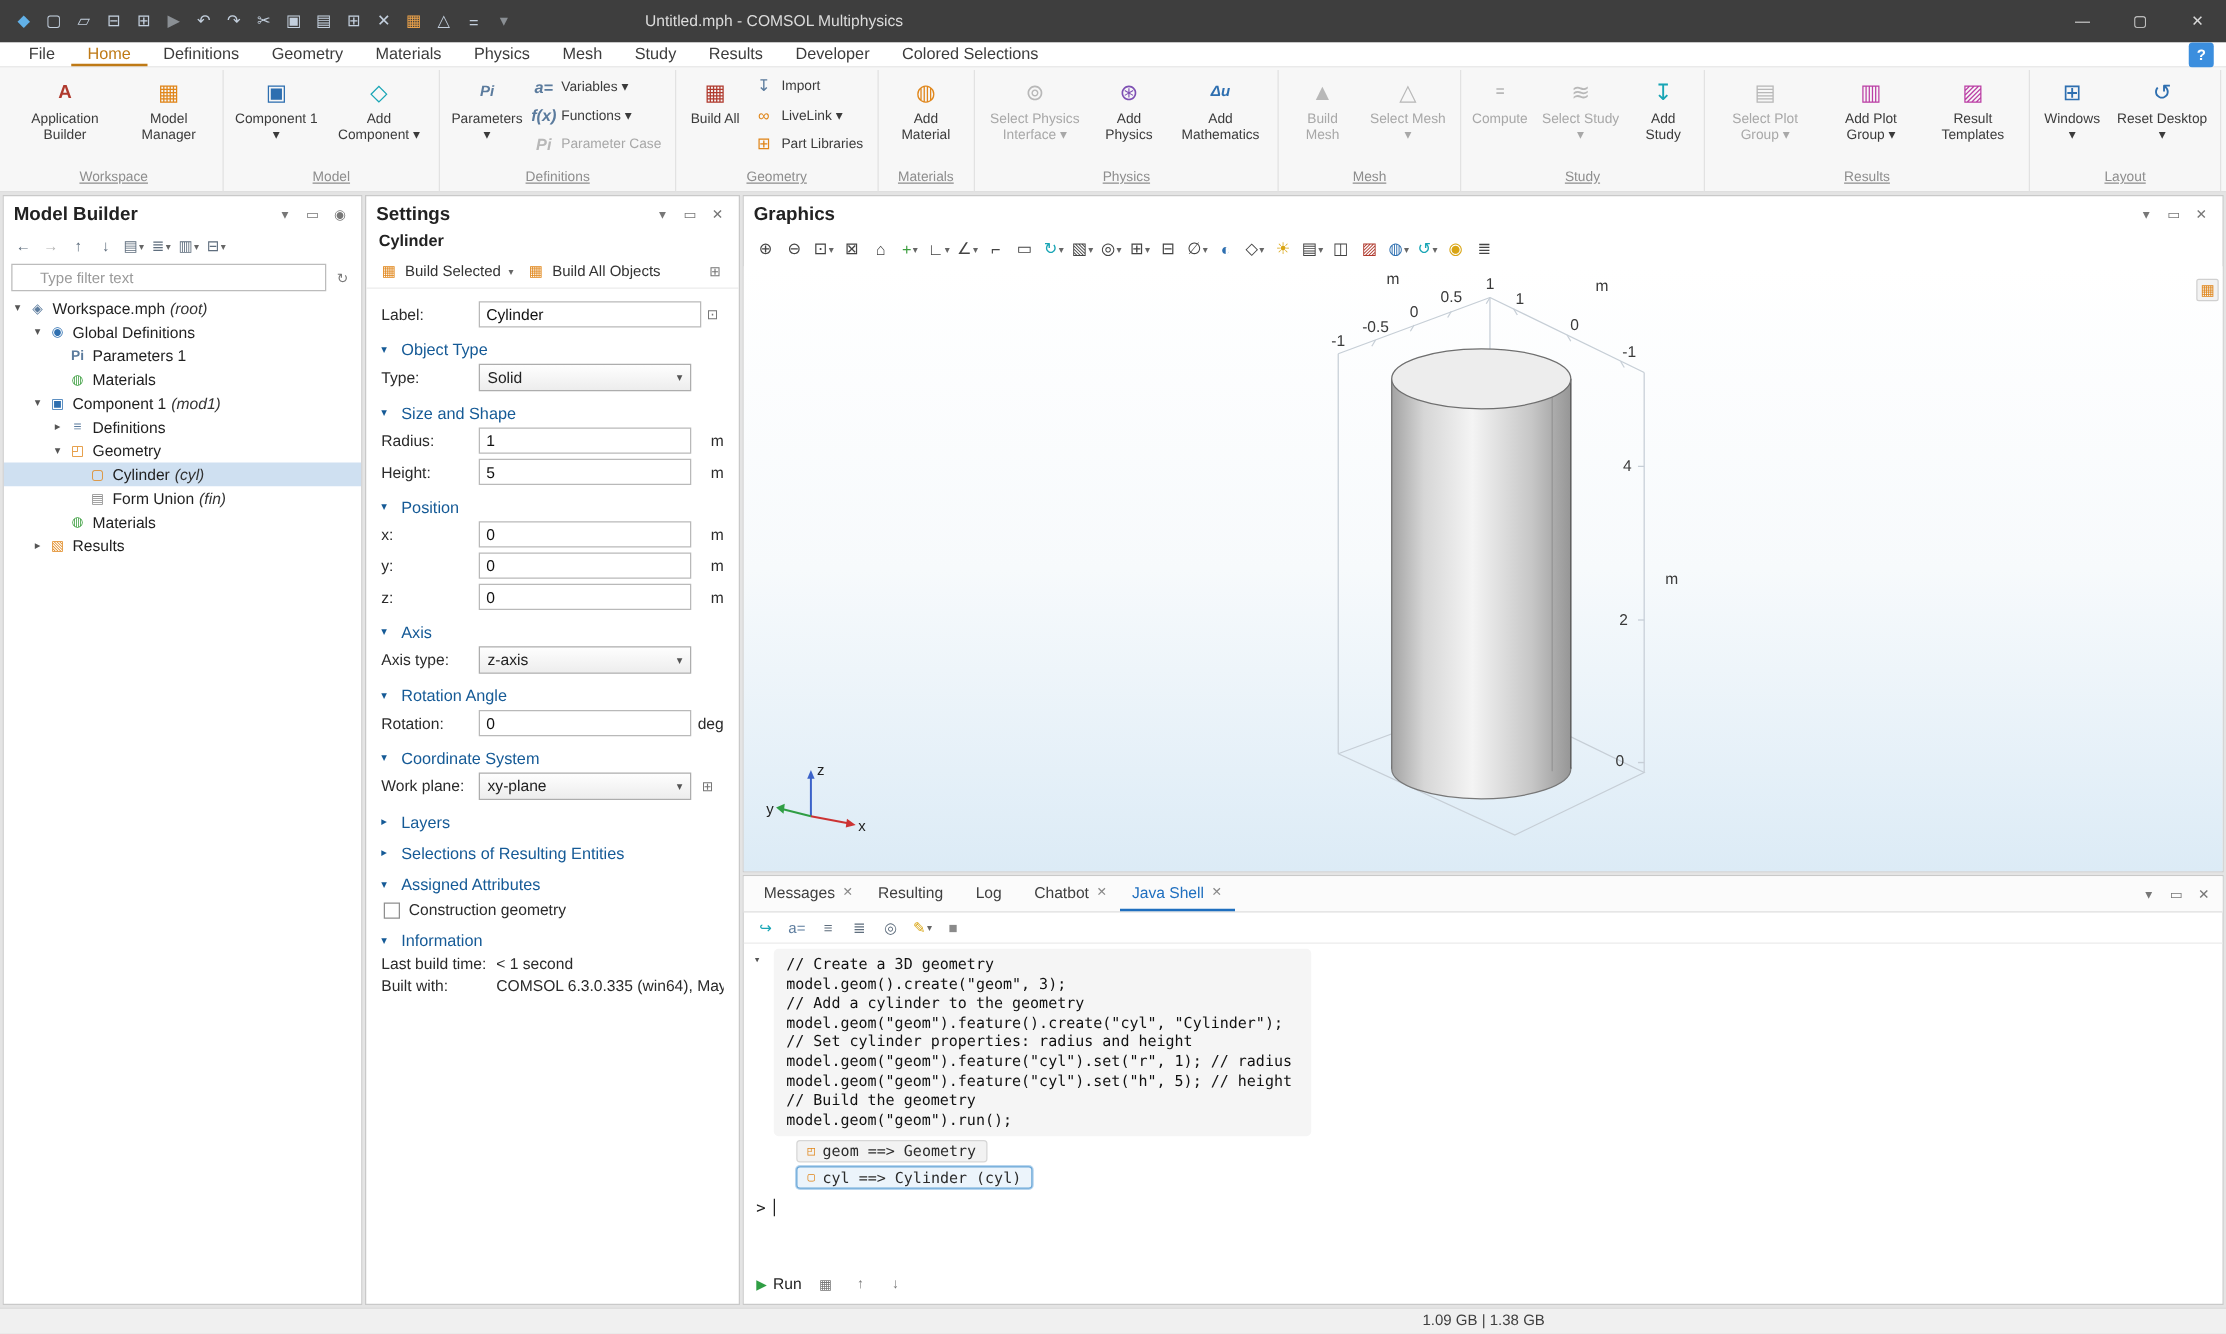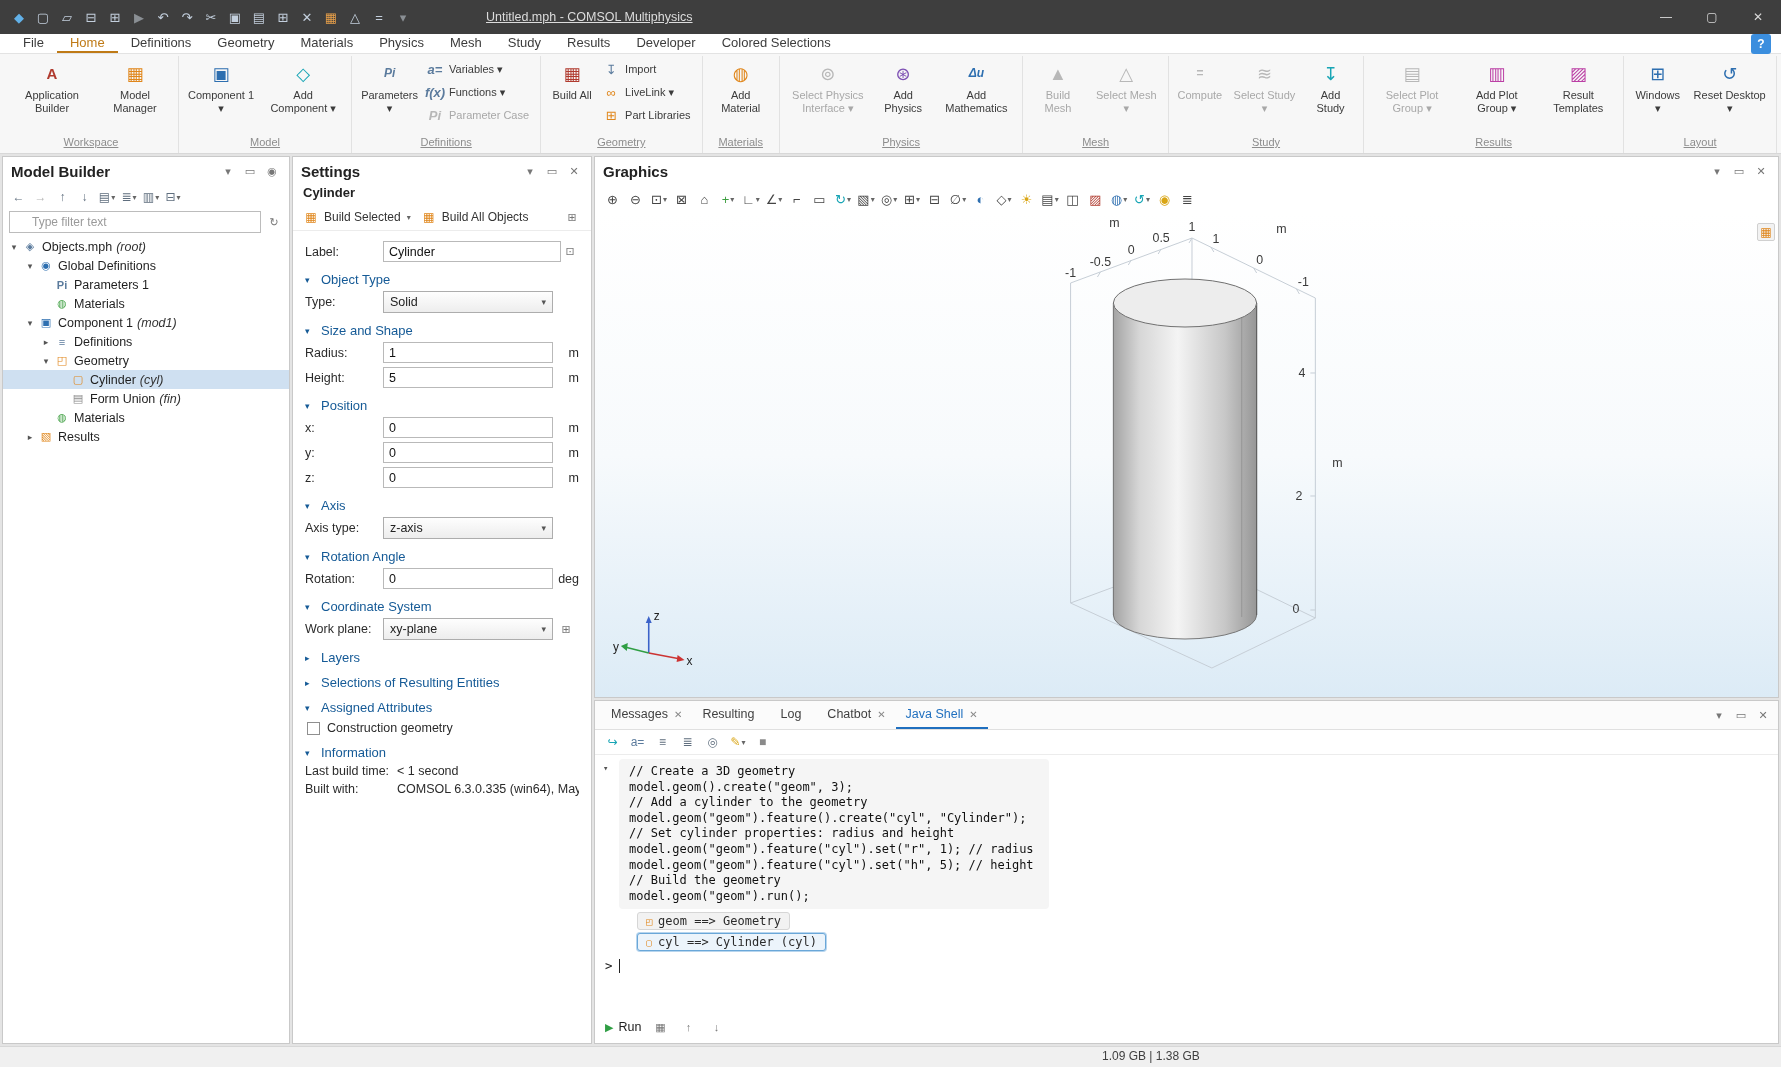--- a/index.html
+++ b/index.html
@@ -5,21 +5,21 @@
 *{box-sizing:border-box;margin:0;padding:0;}
 html,body{width:1781px;height:1067px;overflow:hidden;}
 body{font-family:"Liberation Sans","DejaVu Sans",sans-serif;font-size:13px;color:#2b2b2b;background:#e4e4e4;}
 .app{display:flex;flex-direction:column;width:100%;height:100%;}
 
 
 .titlebar{height:34px;background:#3e3e3e;display:flex;align-items:center;padding-left:8px;flex:0 0 auto;}
 .qat{display:flex;align-items:center;gap:2px;}
 .ticon{width:22px;height:22px;display:flex;align-items:center;justify-content:center;font-size:13px;color:#c3cfdd;}
 .tc-blue{color:#62b1e8;}.tc-orange{color:#e8a04a;}.tc-dim{color:#8a8f94;}
-.win-title{margin-left:72px;font-size:12.5px;color:#dcdcdc;white-space:nowrap;text-decoration:underline;}
+.win-title{margin-left:102px;font-size:12.5px;color:#dcdcdc;white-space:nowrap;}
 .wincontrols{margin-left:auto;display:flex;height:100%;}
 .wbtn{width:46px;height:100%;display:flex;align-items:center;justify-content:center;font-size:12px;color:#d9d9d9;}
 
 
 .menubar{height:20px;background:#fff;border-bottom:1px solid #e3e3e3;display:flex;align-items:center;padding:0 10px;flex:0 0 auto;}
 .mtab{padding:0 13px;height:100%;display:flex;align-items:center;font-size:13px;color:#3c3c3c;border-bottom:2px solid transparent;white-space:nowrap;}
 .mtab.active{color:#bf7a16;border-bottom-color:#bf7a16;}
 .help-btn{margin-left:auto;width:20px;height:20px;background:#3b8ede;color:#fff;font-weight:bold;display:flex;align-items:center;justify-content:center;border-radius:3px;font-size:12px;}
 
 
@@ -112,21 +112,21 @@
 .resline.active-result{background:#ecf4fb;border-color:#6aa7d8;box-shadow:0 0 0 1px #b7d5ee;}
 .rico{margin-right:6px;font-size:10px;font-weight:bold;}
 .prompt{display:flex;align-items:center;font-size:12.5px;margin:7px 0 0 2px;color:#222;}
 .cursor{display:inline-block;width:1px;height:14px;background:#222;margin-left:6px;}
 .runrow{margin-top:auto;display:flex;align-items:center;gap:10px;padding:3px 2px;font-size:12.5px;font-family:"Liberation Sans",sans-serif;flex:0 0 auto;}
 .runbtn{display:flex;align-items:center;gap:5px;color:#222;}
 .runplay{color:#2f9e44;font-size:11px;}
 
 
 .statusbar{height:21px;background:#f0f0f0;border-top:1px solid #d7d7d7;position:relative;flex:0 0 auto;font-size:12px;color:#3f3f3f;}
-.memtext{position:absolute;left:1102px;top:2px;}
+.memtext{position:absolute;left:1138px;top:2px;}
 input{outline:none;}
 </style>
 </head>
 <body>
 
 <div class="app">
 
   <div class="titlebar">
     <div class="qat">
 
@@ -442,21 +442,21 @@
         </div>
       <div class="filterrow">
         <input class="filterinput" placeholder="Type filter text" style="">
         <span class="phicon c-teal">↻</span>
       </div>
       <div class="tree">
 
           <div class="trow lvl0">
             <span class="texp">▾</span>
             <span class="tico c-steel">◈</span>
-            <span class="tlabel">Objects.mph</span>
+            <span class="tlabel">Workspace.mph</span>
             <span class="tsuffix">(root)</span>
           </div>
 
           <div class="trow lvl1">
             <span class="texp">▾</span>
             <span class="tico c-blue">◉</span>
             <span class="tlabel">Global Definitions</span>
             <span class="tsuffix"></span>
           </div>
 

